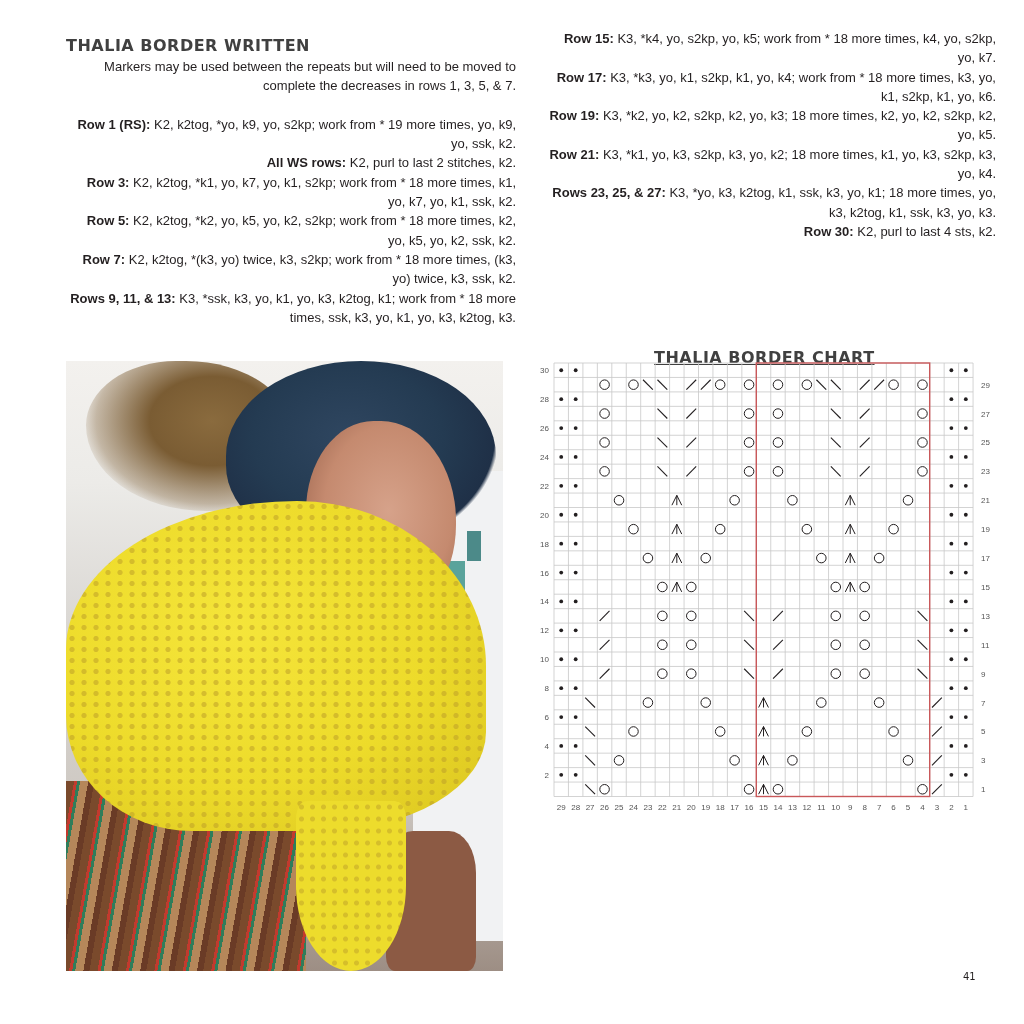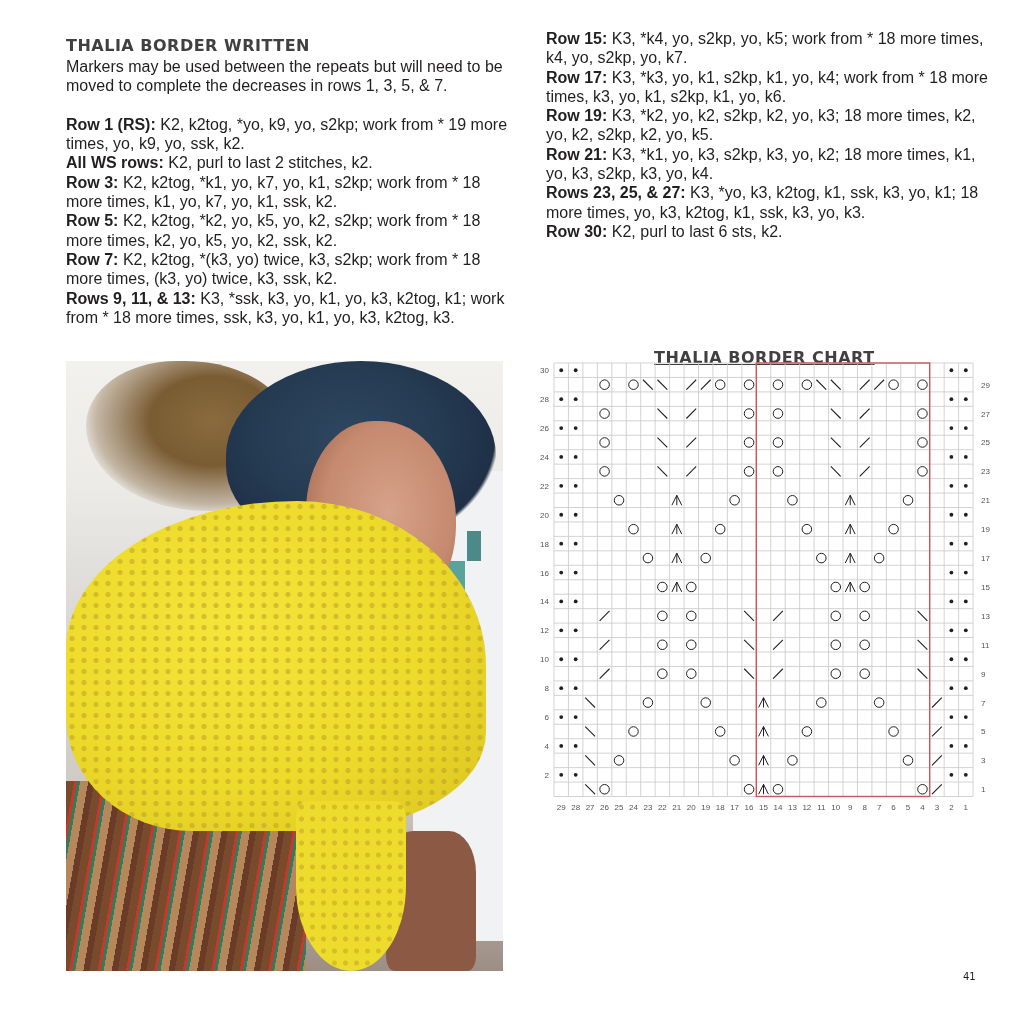--- a/index.html
+++ b/index.html
@@ -1,20 +1,20 @@
 <!DOCTYPE html>
 <html><head>
 <meta charset="utf-8">
 <style>
   html, body { margin: 0; padding: 0; background: #ffffff; }
   body { width: 1024px; height: 1024px; position: relative; overflow: hidden;
          font-family: "Liberation Sans", sans-serif; color: #231f20; }
   .heading { position: absolute; font-family: "DejaVu Sans", sans-serif; font-weight: bold;
              letter-spacing: 0.5px; font-size: 16px; color: #404040; }
-  .col-text { position: absolute; font-size: 16px; line-height: 19.3px; }
+  .col-text { position: absolute; font-size: 13px; line-height: 19.3px; text-align: right; }
   .col-text p { margin: 0; }
   .col-text .spacer { height: 19.3px; }
   .col-text b { font-weight: bold; }
   #left-col { left: 66px; top: 57px; width: 450px; }
   #right-col { left: 546px; top: 29px; width: 450px; }
   #title-written { left: 66px; top: 36px; }
   #title-chart { left: 654px; top: 348px; text-decoration: underline; }
 
   
   #photo { position: absolute; left: 66px; top: 361px; width: 437px; height: 610px; overflow: hidden;
@@ -60,21 +60,21 @@
   <p><b>Row 7:</b><span> K2, k2tog, *(k3, yo) twice, k3, s2kp; work from * 18 more times, (k3, yo) twice, k3, ssk, k2.</span></p>
   <p><b>Rows 9, 11, &amp; 13:</b><span> K3, *ssk, k3, yo, k1, yo, k3, k2tog, k1; work from * 18 more times, ssk, k3, yo, k1, yo, k3, k2tog, k3.</span></p>
 </div>
 
 <div id="right-col" class="col-text">
   <p><b>Row 15:</b><span> K3, *k4, yo, s2kp, yo, k5; work from * 18 more times, k4, yo, s2kp, yo, k7.</span></p>
   <p><b>Row 17:</b><span> K3, *k3, yo, k1, s2kp, k1, yo, k4; work from * 18 more times, k3, yo, k1, s2kp, k1, yo, k6.</span></p>
   <p><b>Row 19:</b><span> K3, *k2, yo, k2, s2kp, k2, yo, k3; 18 more times, k2, yo, k2, s2kp, k2, yo, k5.</span></p>
   <p><b>Row 21:</b><span> K3, *k1, yo, k3, s2kp, k3, yo, k2; 18 more times, k1, yo, k3, s2kp, k3, yo, k4.</span></p>
   <p><b>Rows 23, 25, &amp; 27:</b><span> K3, *yo, k3, k2tog, k1, ssk, k3, yo, k1; 18 more times, yo, k3, k2tog, k1, ssk, k3, yo, k3.</span></p>
-  <p><b>Row 30:</b><span> K2, purl to last 6 sts, k2.</span></p>
+  <p><b>Row 30:</b><span> K2, purl to last 4 sts, k2.</span></p>
 </div>
 
 <div id="title-chart" class="heading">THALIA BORDER CHART</div>
 
 <div id="photo">
   <div class="tree"></div>
   <div class="house"></div>
   <div class="shutter"></div>
   <div class="shutter2"></div>
   <div class="pants"></div>

